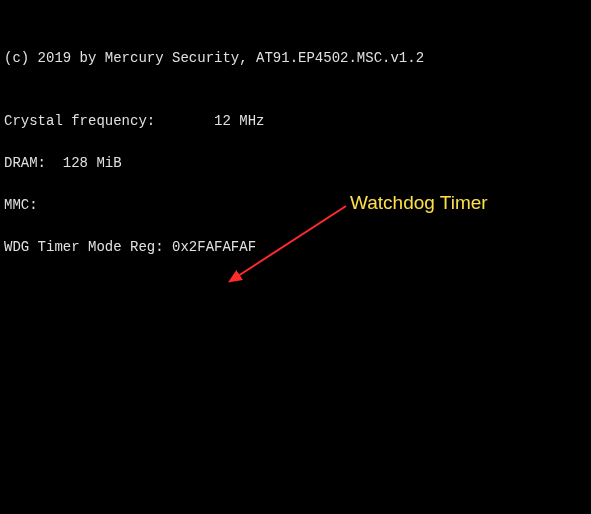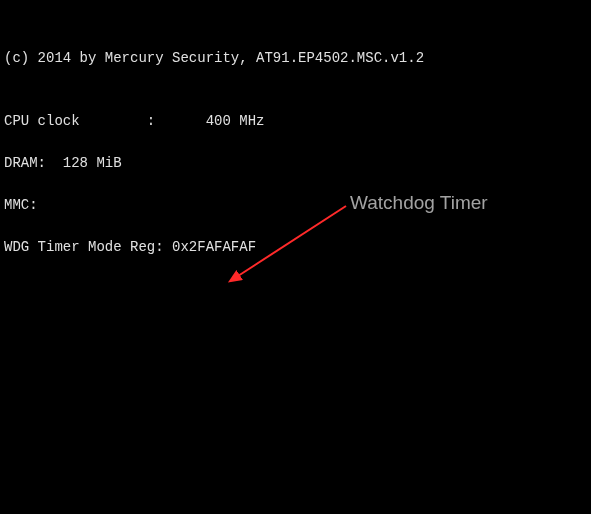--- a/index.html
+++ b/index.html
@@ -14,41 +14,41 @@
     font-family: "Courier New", monospace;
     font-size: 14px;
     line-height: 21px;
     color: #e0e0e0;
     padding: 6px 4px;
     white-space: pre;
     position: relative;
   }
   .annotation {
     position: absolute;
-    color: #a3a3a3;
+    color: #fde047;
     font-family: sans-serif;
     font-size: 19px;
     font-weight: 400;
     text-align: right;
     line-height: 1.4;
     pointer-events: none;
   }
   .arrow {
     position: absolute;
     pointer-events: none;
   }
 </style>
 </head>
 <body>
 
 <div class="terminal">
 <div></div>
-<div>(c) 2014 by Mercury Security, AT91.EP4502.MSC.v1.2</div>
+<div>(c) 2019 by Mercury Security, AT91.EP4502.MSC.v1.2</div>
 <div></div>
-<div>CPU clock        :      400 MHz</div>
+<div>Crystal frequency:       12 MHz</div>
 <div>DRAM:  128 MiB</div>
 <div>MMC:</div>
 <div>WDG Timer Mode Reg: 0x2FAFAFAF</div>
 
 
 
 
 
 
 

